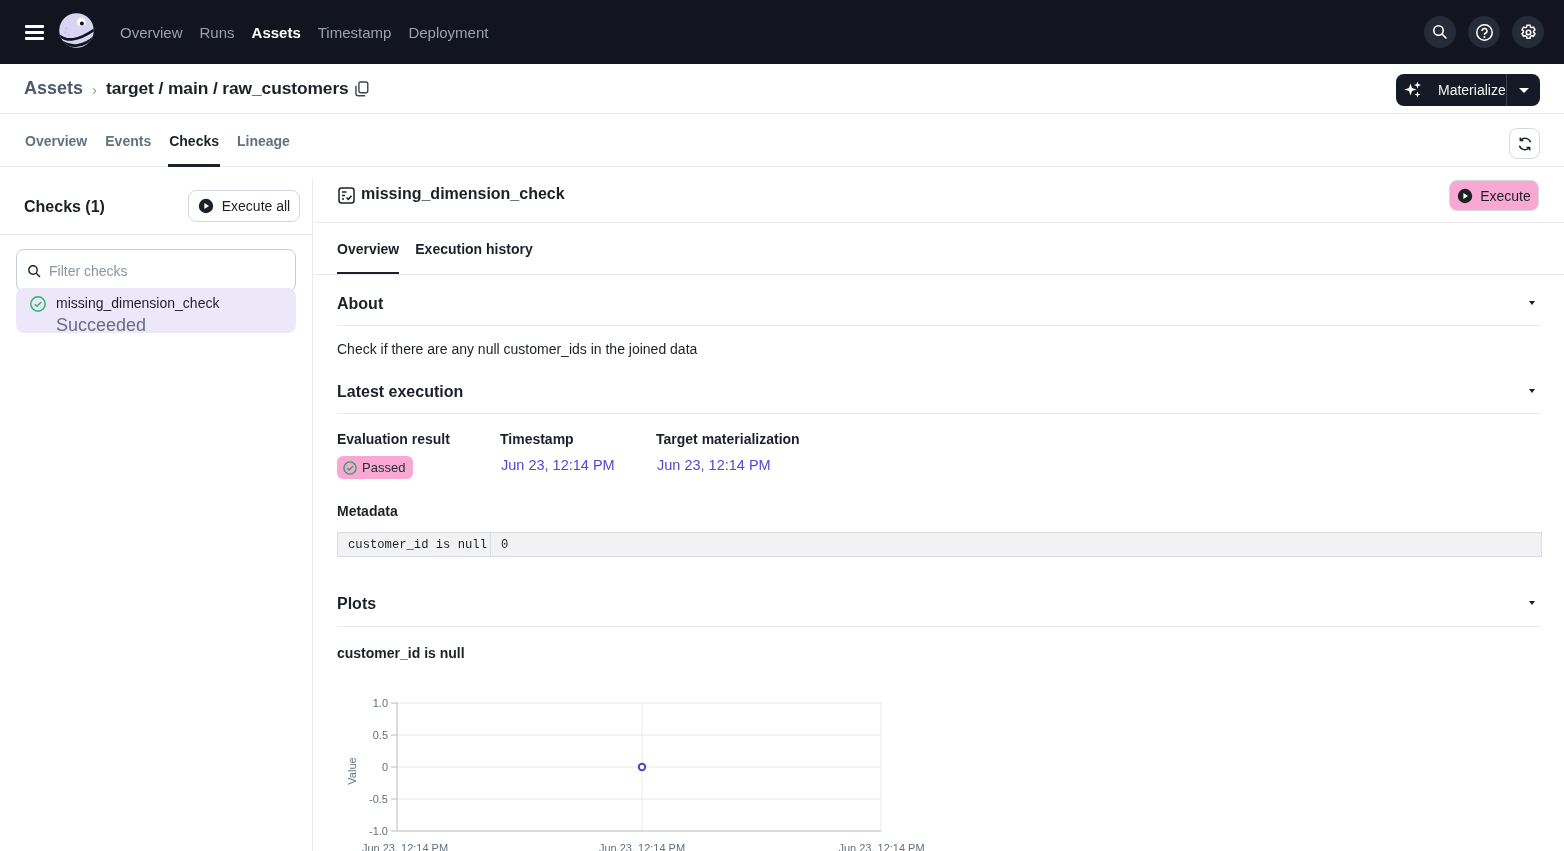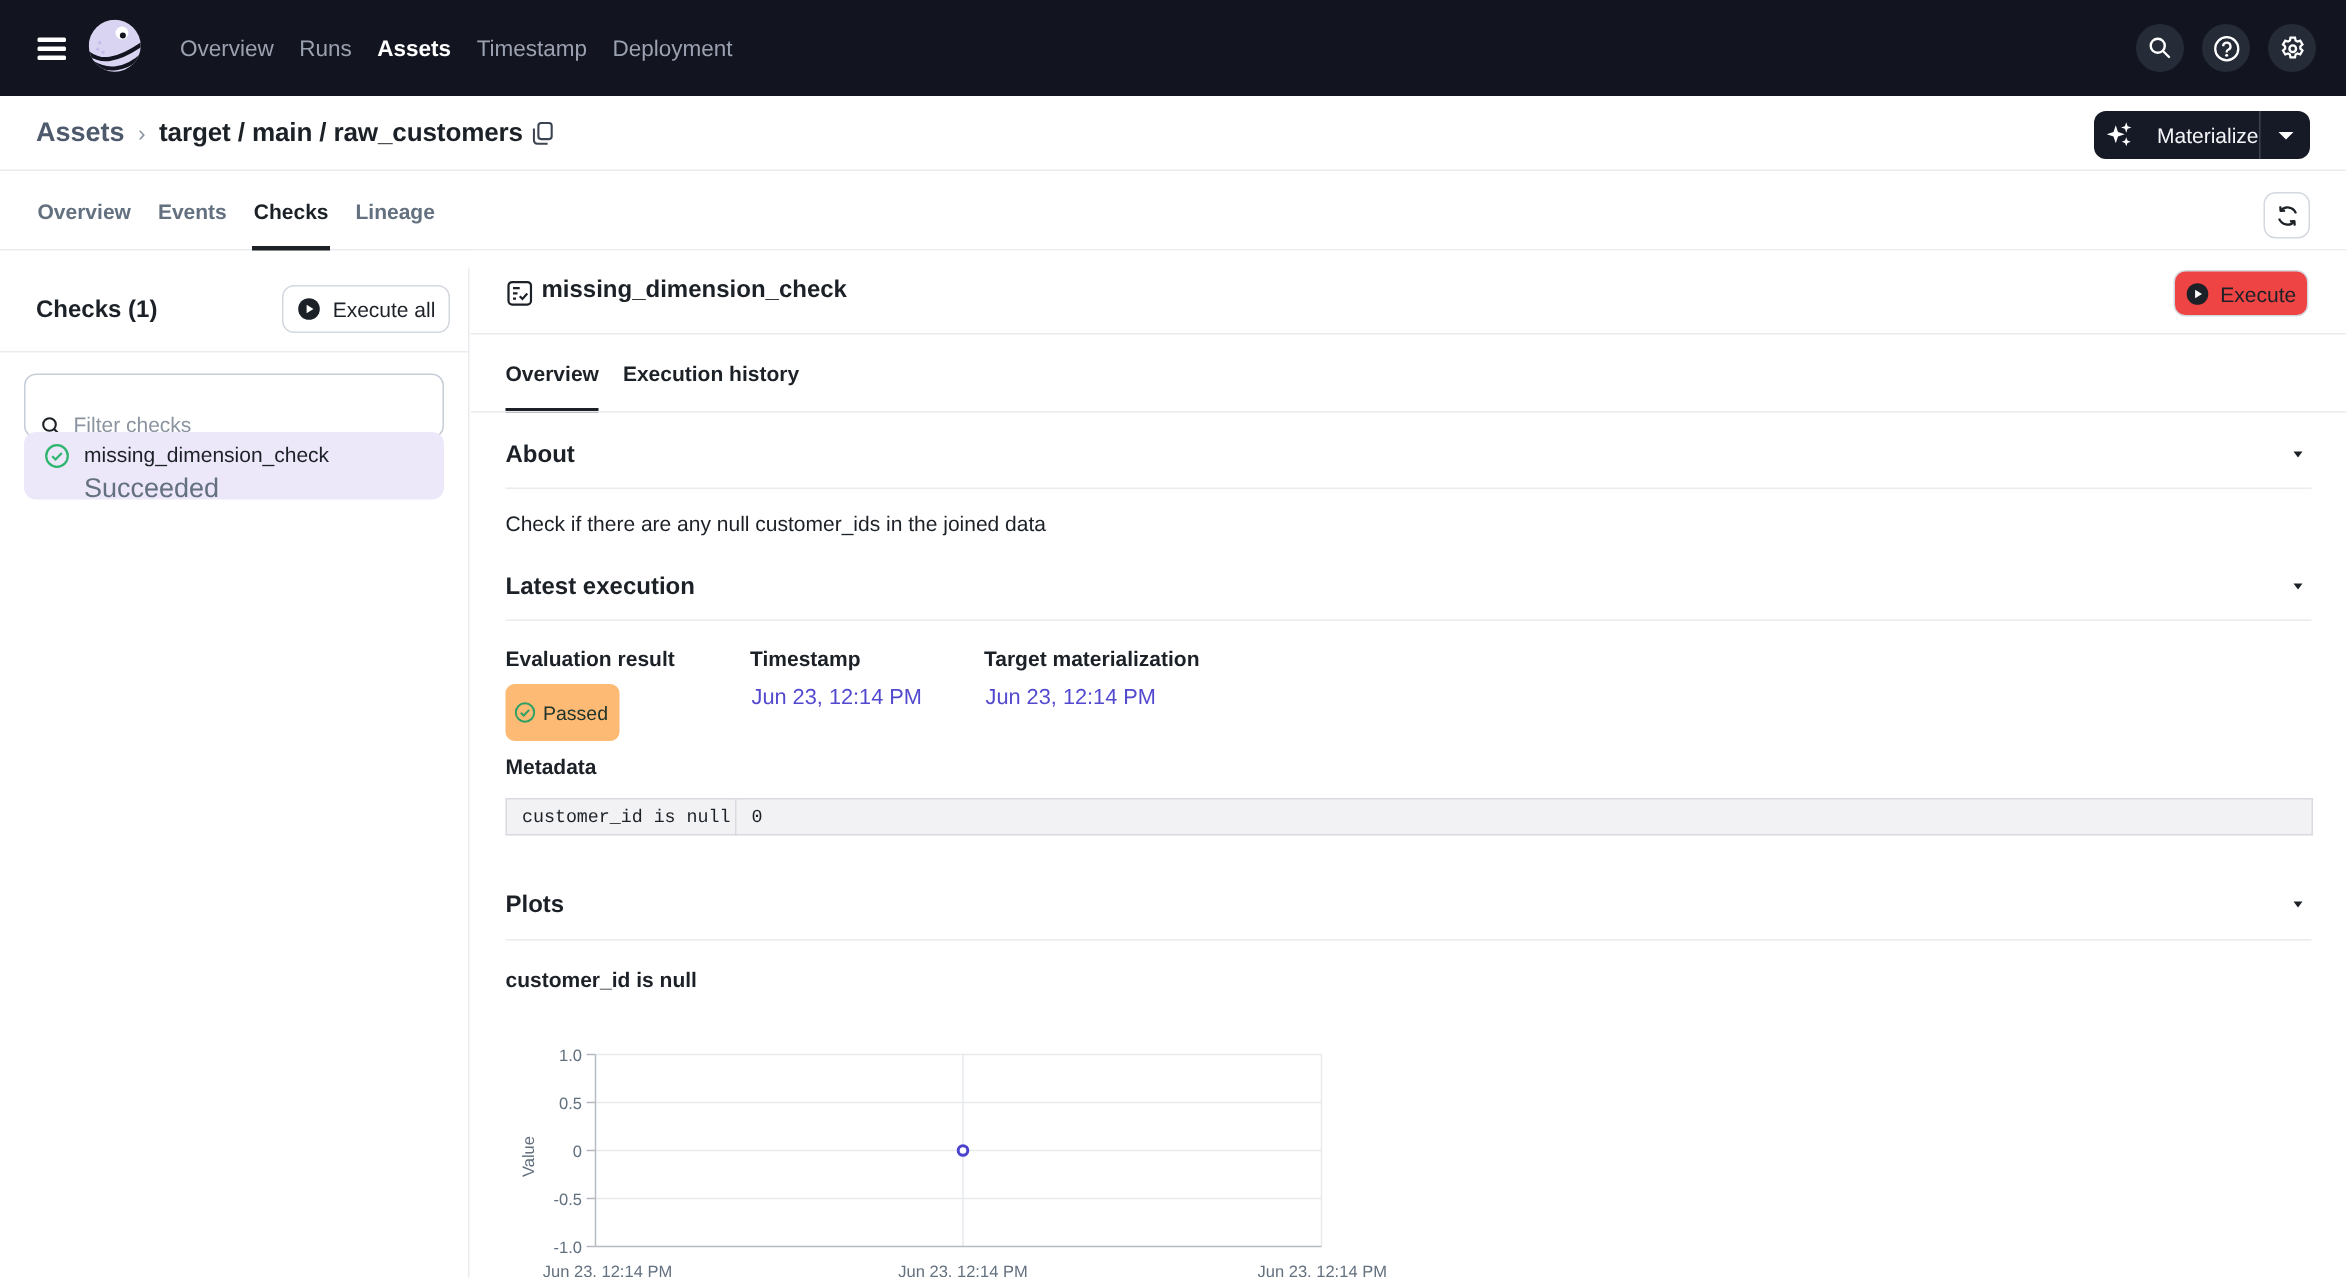--- a/index.html
+++ b/index.html
@@ -42,46 +42,46 @@
 .refreshbtn { position:absolute; right:24px; top:14px; width:31px; height:31px; border:1px solid #D4D9E0;
   border-radius:8px; background:#fff; display:flex; align-items:center; justify-content:center; }
 
 
 .leftpanel { position:absolute; left:0; top:179px; width:313px; height:684px; border-right:1px solid #E9EBEE; background:#fff; }
 .lp-head { position:absolute; left:0; top:0; width:312px; height:56px; border-bottom:1px solid #E9EBEE; }
 .lp-title { position:absolute; left:24px; top:19px; font-size:16px; font-weight:700; }
 .execall { position:absolute; right:12px; top:11px; height:32px; width:112px; border:1px solid #D4D9E0; border-radius:8px;
   background:#fff; display:flex; align-items:center; justify-content:center; gap:8px; font-size:14px; color:#1C2127; }
 .filterbox { position:absolute; left:16px; top:70px; width:280px; height:43px; border:1px solid #C7CDD8;
-  border-radius:8px; display:flex; align-items:flex-end; padding-left:10px; gap:8px; }
+  border-radius:8px; display:flex; align-items:center; padding-left:10px; gap:8px; }
 .filterbox span { color:#8C94A1; font-size:14px; }
 .checkitem { position:absolute; left:16px; top:109px; width:280px; height:45px; background:#ECE7F9; border-radius:8px; }
 .checkitem .name { position:absolute; left:40px; top:7px; font-size:14px; color:#1C2127; }
 .checkitem .sub { position:absolute; left:40px; top:27px; font-size:18px; color:#63707F; }
 
 .mainpanel { position:absolute; left:314px; top:167px; width:1250px; height:684px; background:#fff; }
 .mp-head { position:absolute; left:0; top:0; width:1250px; height:56px; border-bottom:1px solid #E9EBEE; }
 .mp-title { position:absolute; left:47px; top:18px; font-size:16px; font-weight:700; }
 .execbtn { position:absolute; right:25px; top:13px; height:31px; width:90px; border:1px solid #D4D9E0; border-radius:8px;
-  background:#ef4444; display:flex; align-items:center; justify-content:center; gap:7px; font-size:14px; color:#1C2127; }
+  background:#f9a8d4; display:flex; align-items:center; justify-content:center; gap:7px; font-size:14px; color:#1C2127; }
 .mtabs { position:absolute; left:23px; top:56px; height:52px; display:flex; gap:16px; font-size:14px; font-weight:700; }
 .mtabs div { display:flex; align-items:center; height:52px; color:#1C2127; position:relative; }
 .mtabs div.grey { color:#8C94A1; }
 .mtabs div.active::after { content:""; position:absolute; left:0; right:0; bottom:0; height:3px; background:#1C2127; }
 .mp-border2 { position:absolute; left:0; top:107px; width:1250px; height:1px; background:#E9EBEE; }
 
 .section-h { position:absolute; left:23px; font-size:16px; font-weight:700; }
 .hr { position:absolute; left:23px; width:1204px; height:1px; background:#E9EBEE; }
 .caret-dn { position:absolute; right:29px; width:0; height:0;
   border-left:3.5px solid transparent; border-right:3.5px solid transparent; border-top:4.5px solid #1C2127; }
 
 .desc { position:absolute; left:23px; top:174px; font-size:14px; color:#1C2127; }
 
 .colhead { position:absolute; top:264px; font-size:14px; font-weight:700; }
-.badge { position:absolute; left:23px; top:289px; height:38px; background:#fdba74; border-radius:6px;
+.badge { position:absolute; left:23px; top:289px; height:23px; background:#f9a8d4; border-radius:6px;
   display:flex; align-items:center; padding:0 8px 0 6px; gap:5px; font-size:13px; color:#20342A; }
 .link { position:absolute; top:290px; font-size:14.5px; color:#5349CE; }
 
 .metalabel { position:absolute; left:23px; top:336px; font-size:14px; font-weight:700; }
 .metatable { position:absolute; left:23px; top:365px; width:1205px; height:25px; border:1px solid #D8DBE1; background:#F2F2F4;
   display:flex; align-items:center; }
 .metatable .k { width:153px; min-width:153px; white-space:nowrap; padding-left:10px; font-family:"Liberation Mono", monospace; font-size:12.2px; color:#1C2127;
   border-right:1px solid #D8DBE1; height:25px; display:flex; align-items:center; }
 .metatable .v { padding-left:10px; white-space:nowrap; font-family:"Liberation Mono", monospace; font-size:12.2px; color:#1C2127; }
 

